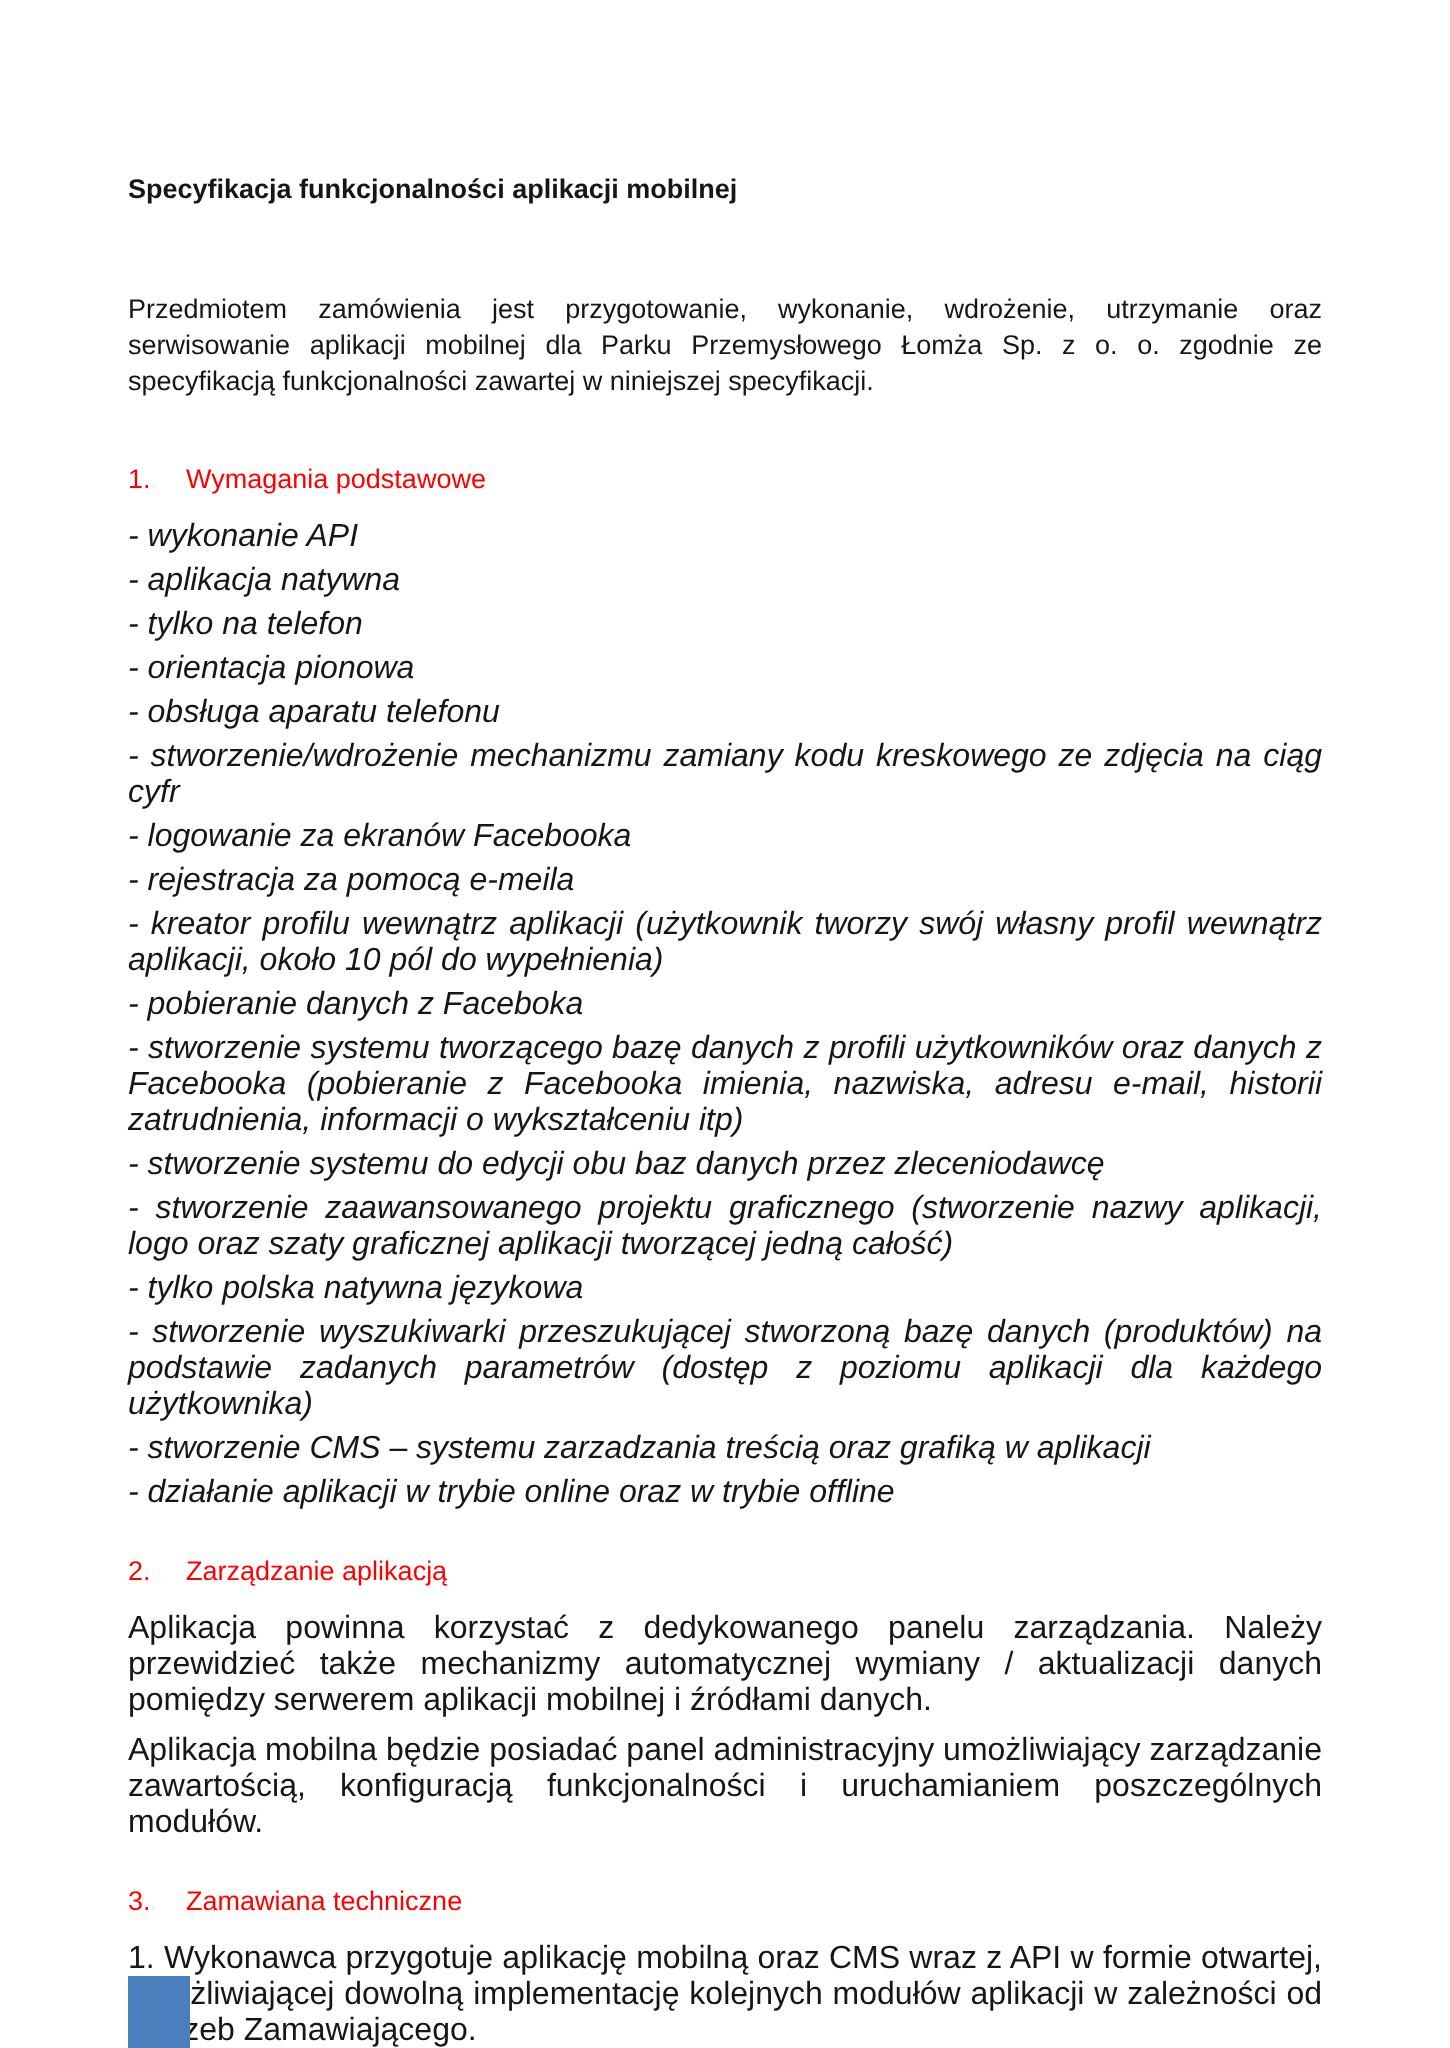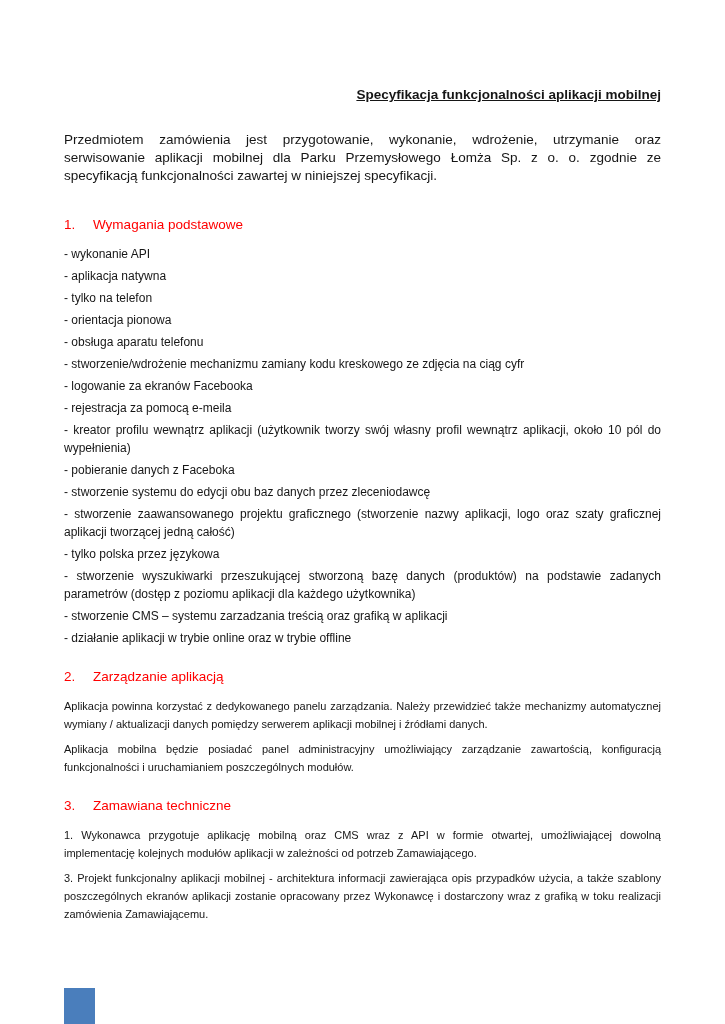--- a/index.html
+++ b/index.html
@@ -18,24 +18,23 @@
     font-family: "Liberation Sans", "DejaVu Sans", sans-serif;
     position: relative;
     overflow: hidden;
   }
   .page {
     padding: 86px 64px 0 64px;
   }
   .doc-title {
     font-size: 13.5px;
     font-weight: bold;
-    text-align: right;
-    margin: 0 0 27px 0;
+    text-align: left;
+    margin: 0 0 42px 0;
     line-height: 18px;
-    text-decoration: underline;
   }
   .intro {
     font-size: 13.5px;
     line-height: 18px;
     text-align: justify;
     margin: 0 0 31px 0;
   }
   .section { margin: 0; }
   .section.spaced { margin-top: 21px; }
   .section-heading {
@@ -43,27 +42,28 @@
     font-weight: normal;
     font-size: 13.5px;
     line-height: 18px;
     margin: 0 0 11px 0;
   }
   .section-heading .num {
     display: inline-block;
     width: 29px;
   }
   .items .item {
-    font-size: 12px;
+    font-size: 16px;
     line-height: 18px;
     text-align: justify;
     margin: 0 0 4px 0;
+    font-style: italic;
   }
   .paras .para {
-    font-size: 11px;
+    font-size: 16px;
     line-height: 18px;
     text-align: justify;
     margin: 0 0 7px 0;
   }
   .blue-artifact {
     position: absolute;
     left: 64px;
     top: 988px;
     width: 31px;
     height: 36px;
@@ -87,23 +87,24 @@
         <p class="item">- wykonanie API</p>
         <p class="item">- aplikacja natywna</p>
         <p class="item">- tylko na telefon</p>
         <p class="item">- orientacja pionowa</p>
         <p class="item">- obsługa aparatu telefonu</p>
         <p class="item">- stworzenie/wdrożenie mechanizmu zamiany kodu kreskowego ze zdjęcia na ciąg cyfr</p>
         <p class="item">- logowanie za ekranów Facebooka</p>
         <p class="item">- rejestracja za pomocą e-meila</p>
         <p class="item">- kreator profilu wewnątrz aplikacji (użytkownik tworzy swój własny profil wewnątrz aplikacji, około 10 pól do wypełnienia)</p>
         <p class="item">- pobieranie danych z Faceboka</p>
+        <p class="item">- stworzenie systemu tworzącego bazę danych z profili użytkowników oraz danych z Facebooka (pobieranie z Facebooka imienia, nazwiska, adresu e-mail, historii zatrudnienia, informacji o wykształceniu itp)</p>
         <p class="item">- stworzenie systemu do edycji obu baz danych przez zleceniodawcę</p>
         <p class="item">- stworzenie zaawansowanego projektu graficznego (stworzenie nazwy aplikacji, logo oraz szaty graficznej aplikacji tworzącej jedną całość)</p>
-        <p class="item">- tylko polska przez językowa</p>
+        <p class="item">- tylko polska natywna językowa</p>
         <p class="item">- stworzenie wyszukiwarki przeszukującej stworzoną bazę danych (produktów) na podstawie zadanych parametrów (dostęp z poziomu aplikacji dla każdego użytkownika)</p>
         <p class="item">- stworzenie CMS – systemu zarzadzania treścią oraz grafiką w aplikacji</p>
         <p class="item">- działanie aplikacji w trybie online oraz w trybie offline</p>
       </div>
   </div>
 
   <div class="section spaced">
     <h2 class="section-heading">
       <span class="num">2.</span><span>Zarządzanie aplikacją</span>
     </h2>

